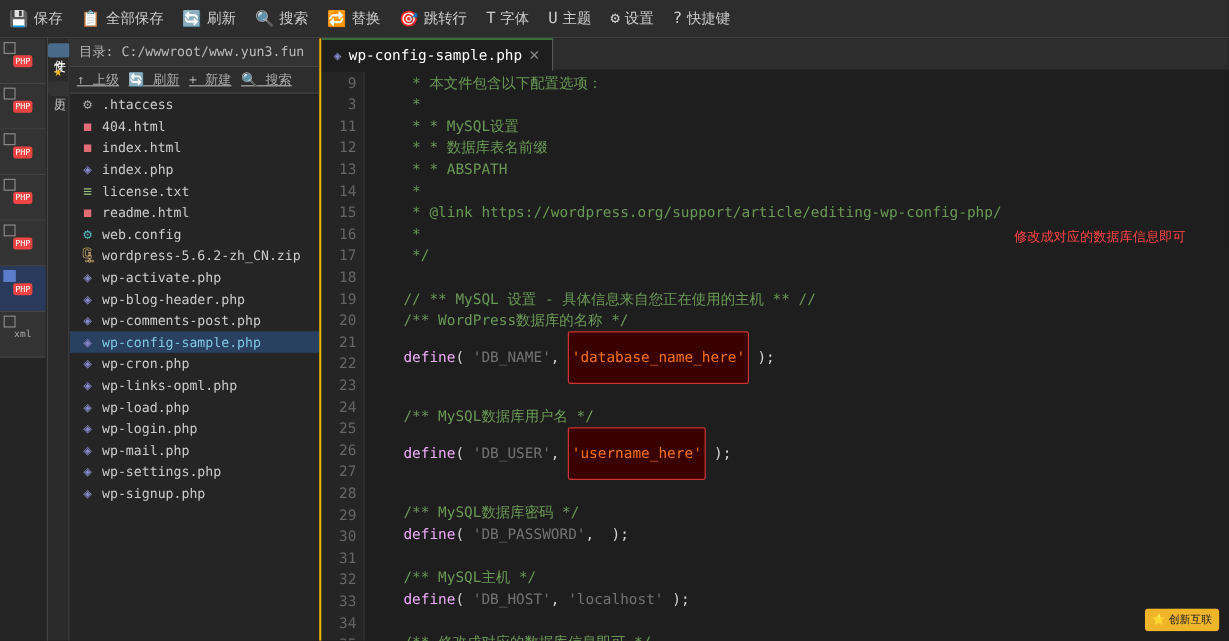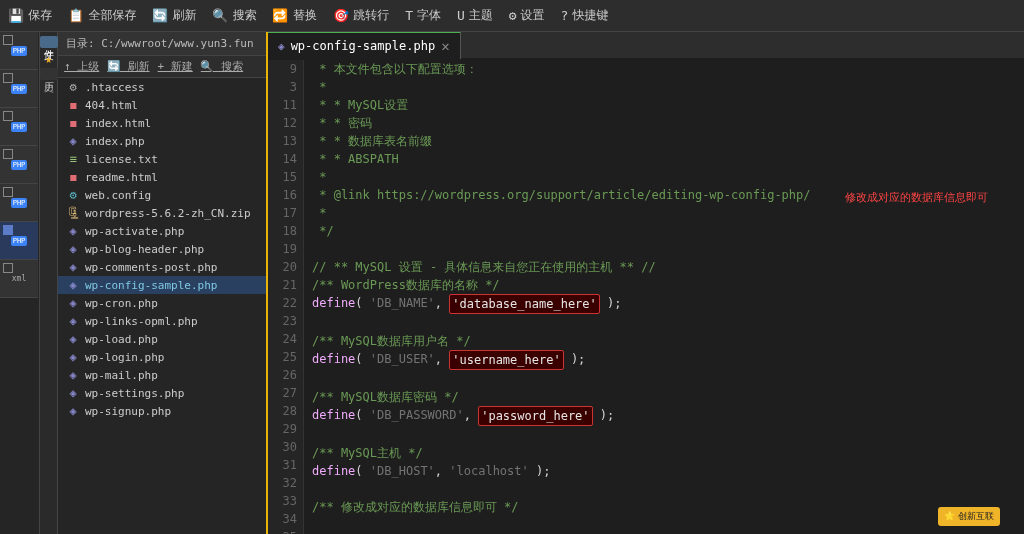--- a/index.html
+++ b/index.html
@@ -57,21 +57,21 @@
       display: flex;
       flex-direction: column;
       align-items: center;
       justify-content: center;
       font-size: 8px;
       color: #aaa;
       cursor: pointer;
       position: relative;
     }
     .left-thumb .php-badge {
-      background: #3b82f6;
+      background: #ef4444;
       color: white;
       font-size: 7px;
       padding: 1px 2px;
       border-radius: 2px;
     }
     .left-thumb.checked { background: #2a3a5c; }
     .checkbox-small {
       width: 10px;
       height: 10px;
       border: 1px solid #888;
@@ -227,46 +227,47 @@
       padding: 0 8px;
       font-size: 12px;
       line-height: 18px;
       font-family: 'Consolas', monospace;
     }
     .code-content::-webkit-scrollbar { height: 6px; width: 6px; }
     .code-content::-webkit-scrollbar-track { background: #252525; }
     .code-content::-webkit-scrollbar-thumb { background: #555; }
     .code-line {
       display: flex;
-      align-items: flex-start;
+      align-items: center;
       white-space: pre;
       min-height: 18px;
+      margin-left: 24px;
     }
     .c-comment { color: #6a9955; }
     .c-string { color: #737373; }
     .c-func { color: #f0abfc; }
     .c-white { color: #d4d4d4; }
-    .c-define-box { background: #3a0000; border: 1px solid #cc3333; border-radius: 2px; padding: 0 2px; color: #e5e5e5; }
+    .c-define-box { background: #3a0000; border: 1px solid #cc3333; border-radius: 2px; padding: 12px 2px; color: #f97316; }
 
     
     .annotation {
       position: absolute;
       top: 130px;
       right: 36px;
       font-size: 11px;
       color: #ff4444;
       font-family: 'Microsoft YaHei', sans-serif;
       pointer-events: none;
     }
 
     
     .watermark {
       position: absolute;
       bottom: 8px;
-      right: 24px;
+      right: 8px;
       background: #f0b429;
       color: #222;
       font-size: 9px;
       padding: 3px 6px;
       border-radius: 3px;
       font-family: 'Microsoft YaHei', sans-serif;
     }
   </style>
 </head>
 <body>
@@ -482,42 +483,41 @@
         <div>33</div>
         <div>34</div>
         <div>35</div>
 
       </div>
 
       <div class="code-content">
         <div class="code-line"><span class="c-comment"> * 本文件包含以下配置选项：</span></div>
         <div class="code-line"><span class="c-comment"> *</span></div>
         <div class="code-line"><span class="c-comment"> * * MySQL设置</span></div>
-        <div class="code-line"><span class="c-comment"> * * 密码</span></div>
         <div class="code-line"><span class="c-comment"> * * 数据库表名前缀</span></div>
         <div class="code-line"><span class="c-comment"> * * ABSPATH</span></div>
         <div class="code-line"><span class="c-comment"> *</span></div>
         <div class="code-line"><span class="c-comment"> * @link https://wordpress.org/support/article/editing-wp-config-php/</span></div>
         <div class="code-line"><span class="c-comment"> *</span></div>
         <div class="code-line"><span class="c-comment"> */</span></div>
         <div class="code-line">&nbsp;</div>
         <div class="code-line"><span class="c-comment">// ** MySQL 设置 - 具体信息来自您正在使用的主机 ** //</span></div>
         <div class="code-line"><span class="c-comment">/** WordPress数据库的名称 */</span></div>
         <div class="code-line">
           <span class="c-func">define</span><span class="c-white">( </span><span class="c-string">'DB_NAME'</span><span class="c-white">, </span><span class="c-define-box">'database_name_here'</span><span class="c-white"> );</span>
         </div>
         <div class="code-line">&nbsp;</div>
         <div class="code-line"><span class="c-comment">/** MySQL数据库用户名 */</span></div>
         <div class="code-line">
           <span class="c-func">define</span><span class="c-white">( </span><span class="c-string">'DB_USER'</span><span class="c-white">, </span><span class="c-define-box">'username_here'</span><span class="c-white"> );</span>
         </div>
         <div class="code-line">&nbsp;</div>
         <div class="code-line"><span class="c-comment">/** MySQL数据库密码 */</span></div>
         <div class="code-line">
-          <span class="c-func">define</span><span class="c-white">( </span><span class="c-string">'DB_PASSWORD'</span><span class="c-white">, </span><span class="c-define-box">'password_here'</span><span class="c-white"> );</span>
+          <span class="c-func">define</span><span class="c-white">( </span><span class="c-string">'DB_PASSWORD'</span><span class="c-white">, </span><span class="c-white"> );</span>
         </div>
         <div class="code-line">&nbsp;</div>
         <div class="code-line"><span class="c-comment">/** MySQL主机 */</span></div>
         <div class="code-line">
           <span class="c-func">define</span><span class="c-white">( </span><span class="c-string">'DB_HOST'</span><span class="c-white">, </span><span class="c-string">'localhost'</span><span class="c-white"> );</span>
         </div>
         <div class="code-line">&nbsp;</div>
         <div class="code-line"><span class="c-comment">/** 修改成对应的数据库信息即可 */</span></div>
 
       </div>

